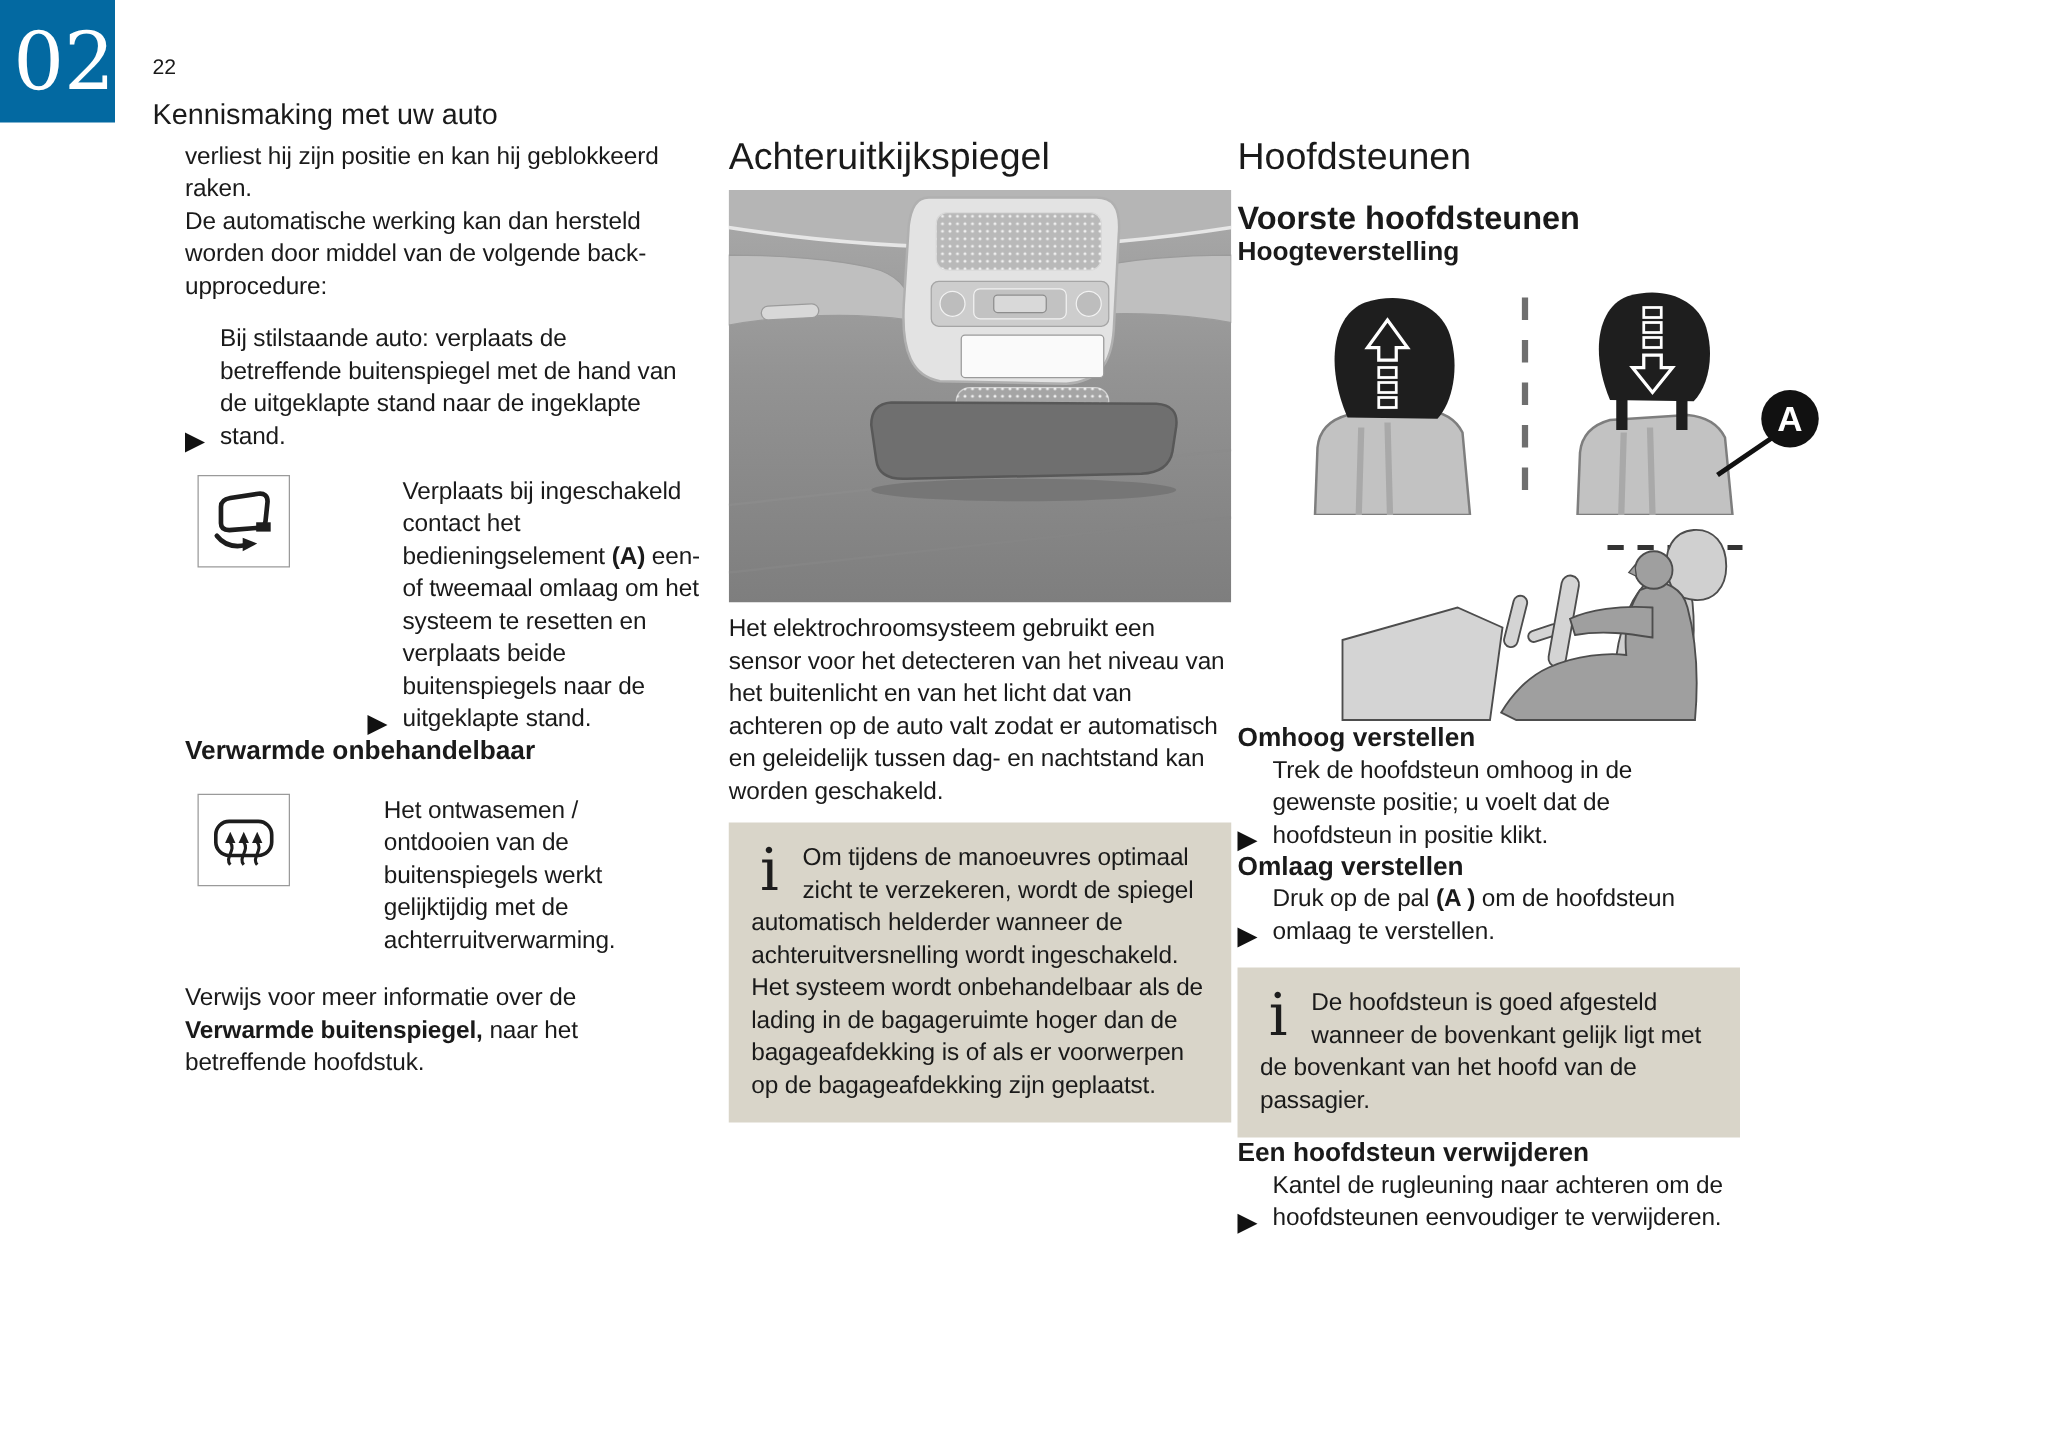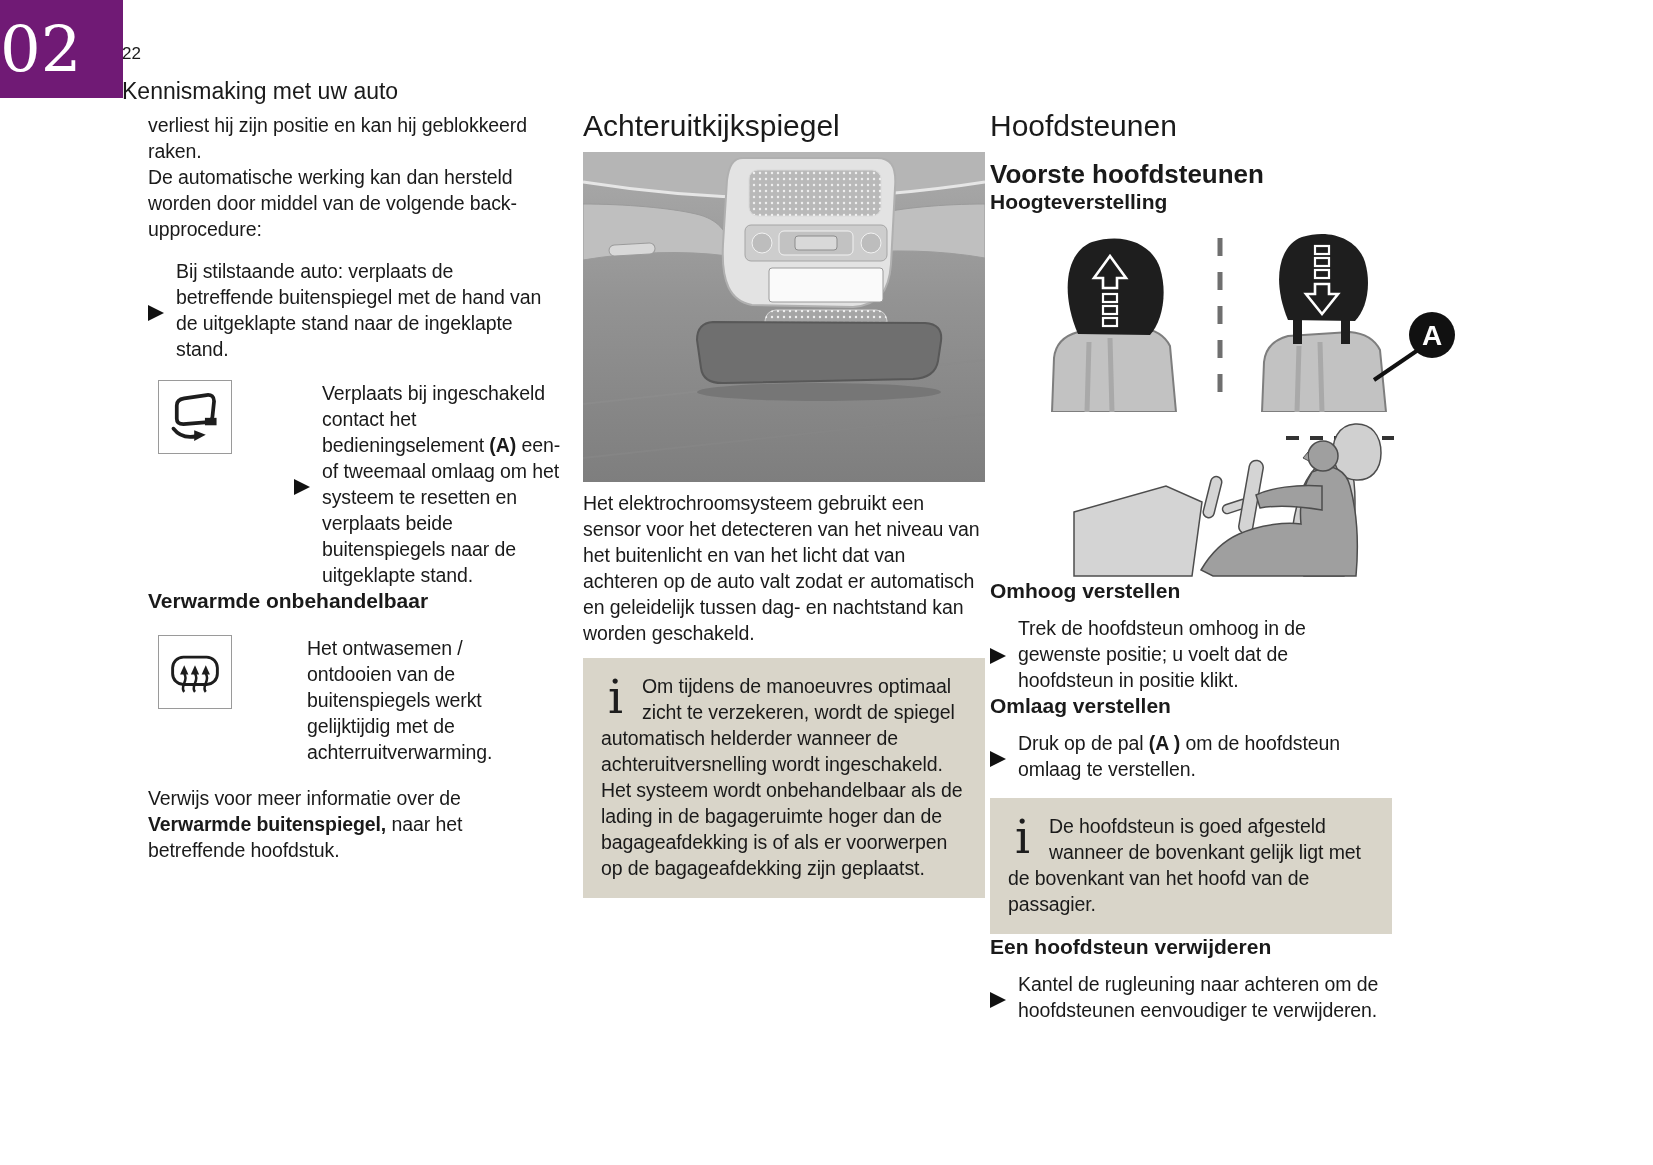--- a/index.html
+++ b/index.html
@@ -1,59 +1,59 @@
 <!DOCTYPE html>
 <html><head>
 <meta charset="utf-8">
 <style>
   *{box-sizing:border-box}
   html,body{margin:0;padding:0;background:#ffffff}
   .page{position:relative;width:1653px;height:1165px;background:#fff;overflow:hidden;
         font-family:"Liberation Sans",sans-serif;color:#1a1a1a}
 
   
-  .chapter-tab{position:absolute;left:0;top:0;width:123px;height:98px;background:#701a75;
-               display:flex;align-items:center;justify-content:flex-start}
+  .chapter-tab{position:absolute;left:0;top:0;width:92px;height:98px;background:#0369a1;
+               display:flex;align-items:center;justify-content:flex-end}
   .chapter-tab .num{font-family:"DejaVu Serif",serif;font-size:64px;line-height:1;color:#fff;margin-top:2px}
   .page-head{position:absolute;left:122px;top:44px}
   .page-number{font-size:17px;font-weight:normal;line-height:1.2}
   .chapter-title{font-size:23px;line-height:1.3;margin-top:13px}
 
   
   .col{position:absolute;top:105px}
   .col-left{left:148px;width:400px}
   .col-mid{left:583px;width:402px}
   .col-right{left:990px;width:472px}
 
   .body{font-size:19.5px;line-height:26px;margin:0;letter-spacing:-0.1px}
   h1.sec{font-size:30px;font-weight:400;line-height:1.1;margin:4px 0 0}
   h2.sub{font-size:26px;font-weight:700;line-height:1.1;margin:18px 0 0}
   h3.h3{font-size:21px;font-weight:bold;line-height:1.2;margin:0}
 
   
-  .bullet{display:flex;align-items:center}
+  .bullet{display:flex;align-items:flex-end}
   .tri{flex:none;width:0;height:0;margin:5px 12px 0 0;
        border-top:8px solid transparent;border-bottom:8px solid transparent;border-left:16px solid #111}
 
   
   .icon-row{display:flex;align-items:flex-start}
   .icon-box{flex:none;width:74px;height:74px;border:1px solid #9a9a9a;background:#fff;
             display:flex;align-items:center;justify-content:center;margin-left:10px}
   .fold-text{margin-left:62px}
   .fold-text p{width:240px}
   .heated-text{margin-left:75px;width:212px}
 
   
   .info{background:#d9d5c9;padding:15px 18px 17px;margin-top:12px}
   .info .info-i{float:left;font-family:"DejaVu Serif",serif;font-size:47px;line-height:42px;
                 color:#1d1d1d;margin:3px 19px 4px 7px}
   .info p{margin:0}
 
   
-  .mt12{margin-top:12px}.mt16{margin-top:16px}.mt18{margin-top:18px}.mt20{margin-top:20px}
+  .mt12{}.mt16{margin-top:16px}.mt18{margin-top:18px}.mt20{margin-top:20px}
   .mt22{margin-top:22px}.mt26{margin-top:26px}
   .mirror-img{display:block;margin-top:10px}
   .headrest-img{display:block;margin-top:16px}
   .driver-img{display:block;margin:4px 0 0 82px}
   .col-right .bullet p{max-width:368px}
   .col-mid .body.mid-para{margin-top:8px}
 </style>
 </head>
 <body>
 

